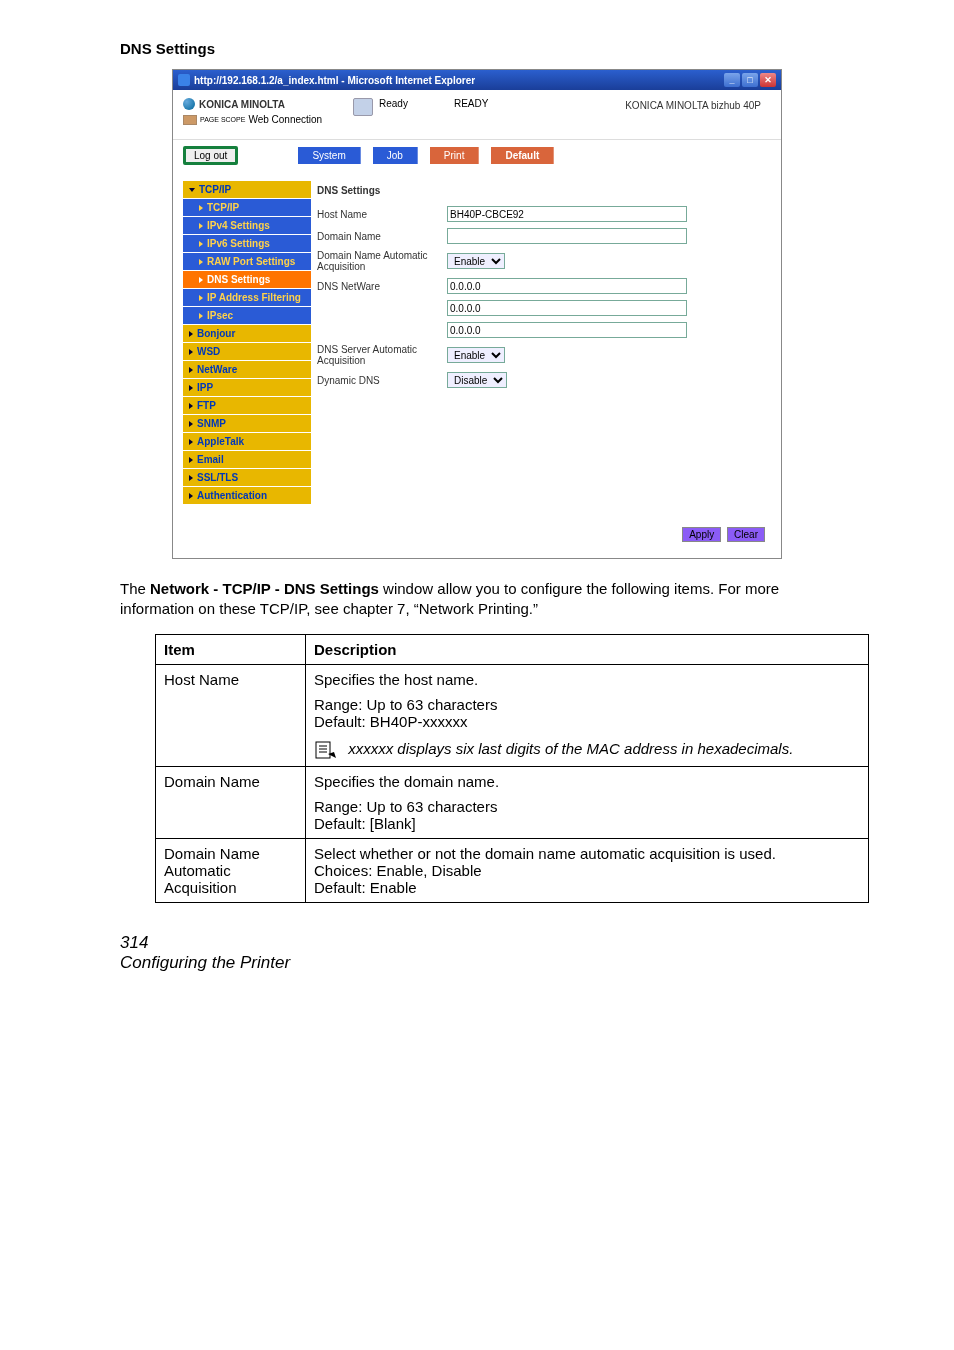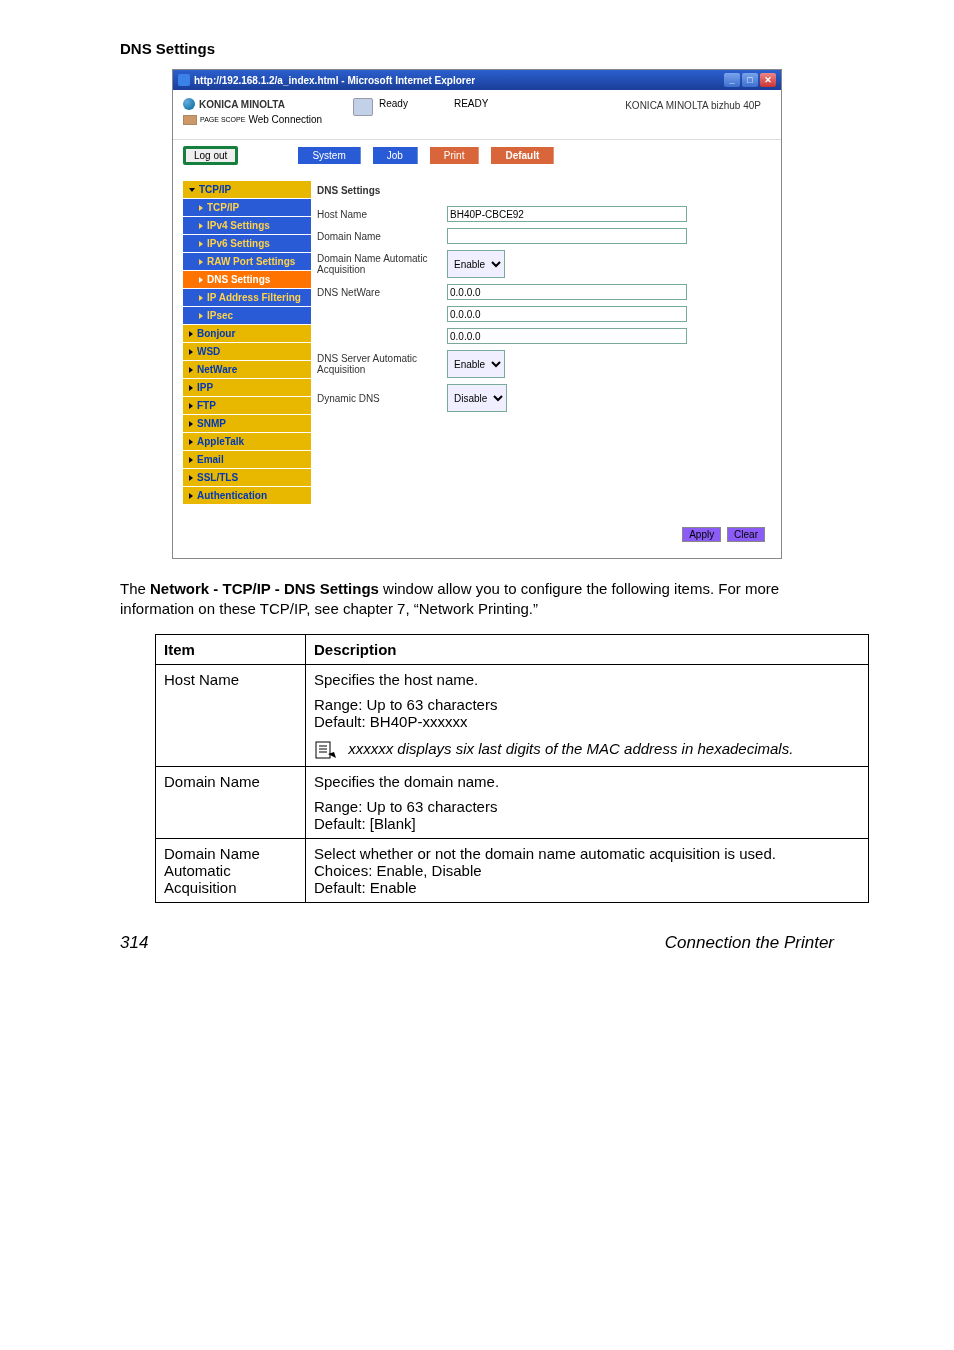--- a/index.html
+++ b/index.html
@@ -75,31 +75,31 @@
   .side-tri-down { display:inline-block; width:0;height:0;border-left:3px solid transparent;border-right:3px solid transparent;border-top:4px solid #003; margin-right:4px;}
   .side-item { background:#2a5bd6; color:#ffd24a; padding:3px 6px 3px 16px; margin-bottom:1px; display:flex; align-items:center; font-weight:bold;}
   .side-item.active { background:#ff7400; color:#fff;}
   .side-item .side-tri { border-left-color:#ffd24a;}
   .side-item.active .side-tri { border-left-color:#fff;}
   .content { flex:1; font-size:10px;}
   .content-title { font-weight:bold; padding:4px 0 10px 0; color:#333;}
   .form-row { display:flex; align-items:center; margin-bottom:6px;}
   .form-label { width:130px; color:#333; }
   .text-input { border:1px solid #7a9; width:240px; height:16px; font-size:10px; padding:0 2px; background:#fff;}
-  .select { border:1px solid #7a9; height:28px; font-size:10px; background:#efefff; padding:0 2px;}
+  .select { border:1px solid #7a9; height:16px; font-size:10px; background:#efefff; padding:0 2px;}
   .footer-btns { text-align:right; padding:10px 16px 16px 10px;}
   .apply-btn, .clear-btn { font-size:10px; padding:1px 6px; background:#8b5cf6; border:1px solid #888; margin-left:2px;}
   .body-text { font-size:15px; line-height:1.35; margin: 18px 0 14px 0;}
   .body-text .b { font-weight:bold;}
   table.info-table { border-collapse: collapse; width:100%; margin-bottom:30px;margin-left:35px;}
   table.info-table th, table.info-table td { border:1px solid #000; padding:6px 8px; font-size:15px; text-align:left; vertical-align:top;}
   table.info-table th { font-weight:bold;}
   .note-icon { display:inline-block; vertical-align:middle; margin-right:4px;}
   .italic { font-style: italic;}
-  .page-footer { display:flex; justify-content:space-between; font-size:17px; font-style:italic; margin-top:8px;}
+  .page-footer { display:flex; justify-content:space-between; font-size:17px; font-style:italic; margin-top:8px;flex-direction:column;}
   .page-footer .pn { font-style: italic;}
   .page-footer .ft { font-style: italic;}
 </style>
 </head>
 <body>
 
 <div class="section-heading">DNS Settings</div>
 
 <div class="screenshot">
   <div class="titlebar">
@@ -300,14 +300,14 @@
       <div>Select whether or not the domain name automatic acquisition is used.</div>
       <div>Choices: Enable, Disable</div>
       <div>Default:  Enable</div>
     </td>
   </tr>
 </tbody>
   </table>
 
 <div class="page-footer">
   <span class="pn">314</span>
-  <span class="ft">Connection the Printer</span>
+  <span class="ft">Configuring the Printer</span>
 </div>
 
 </body></html>

